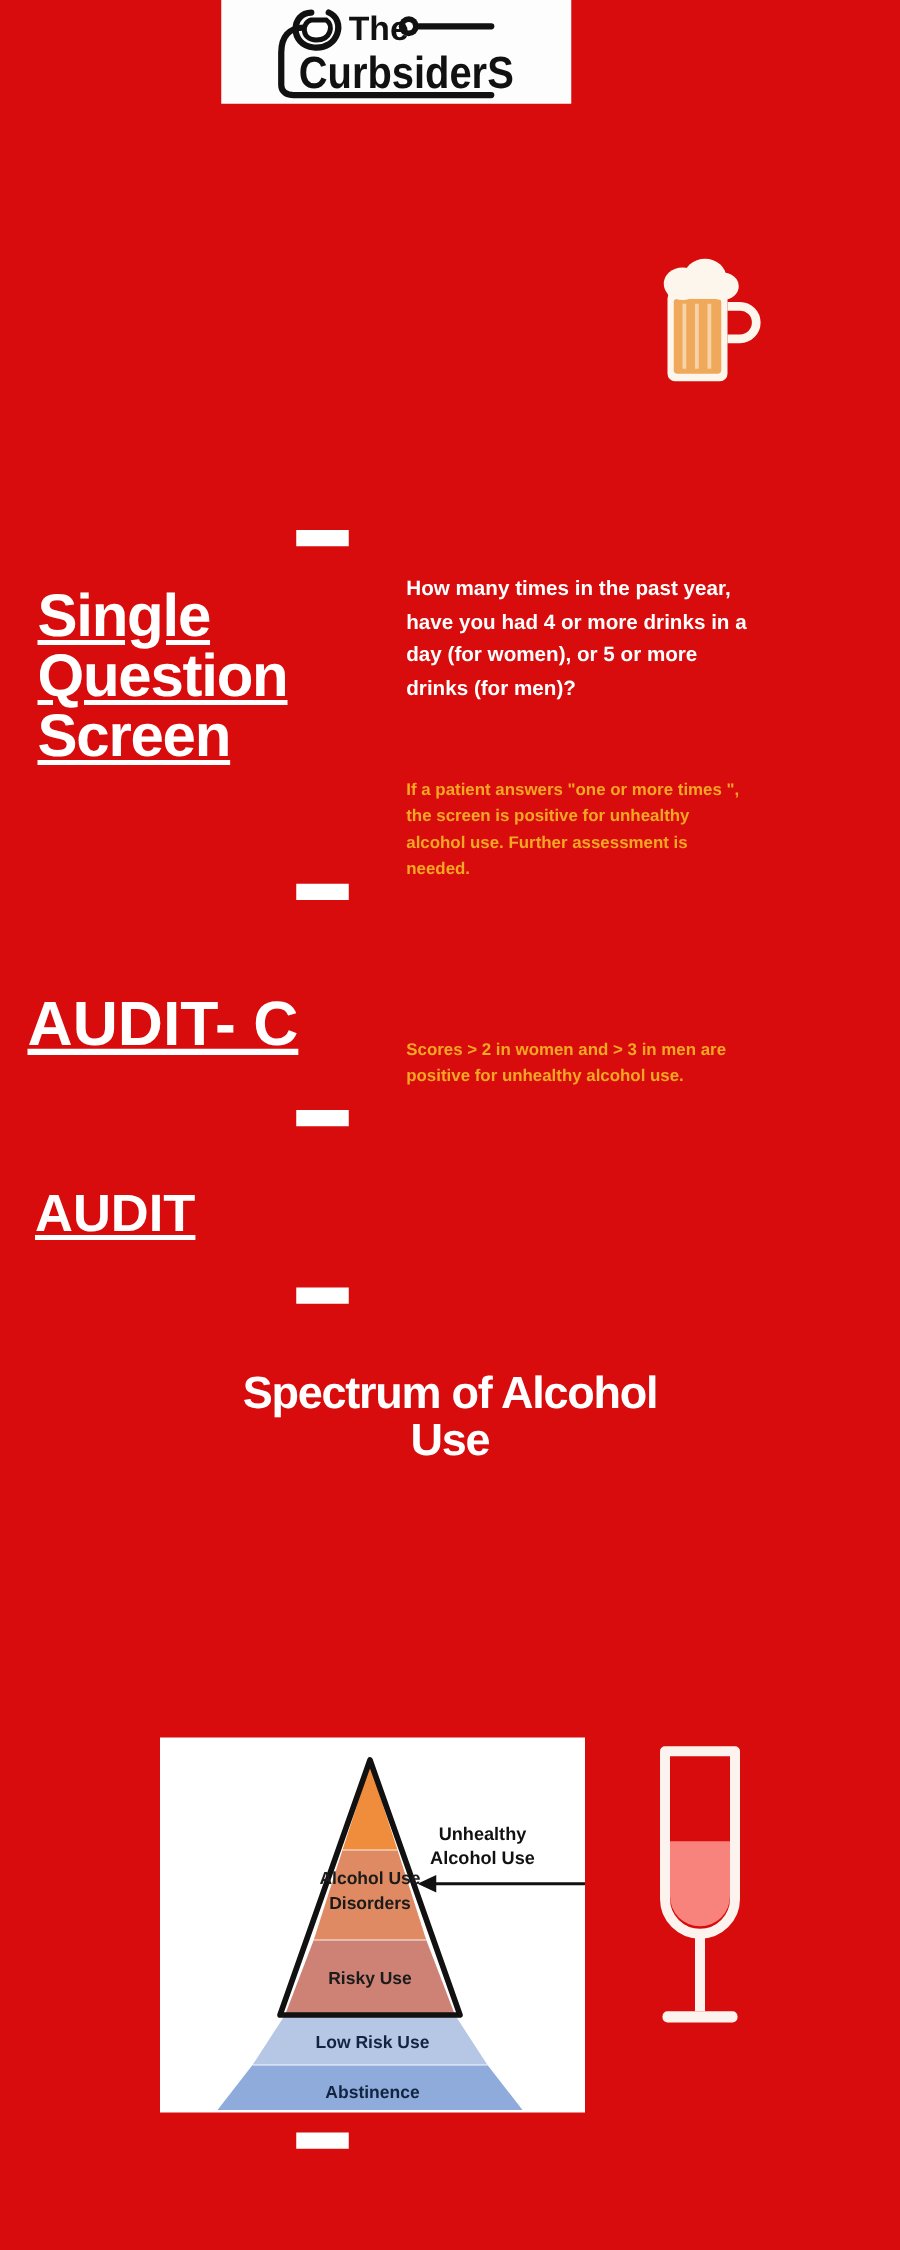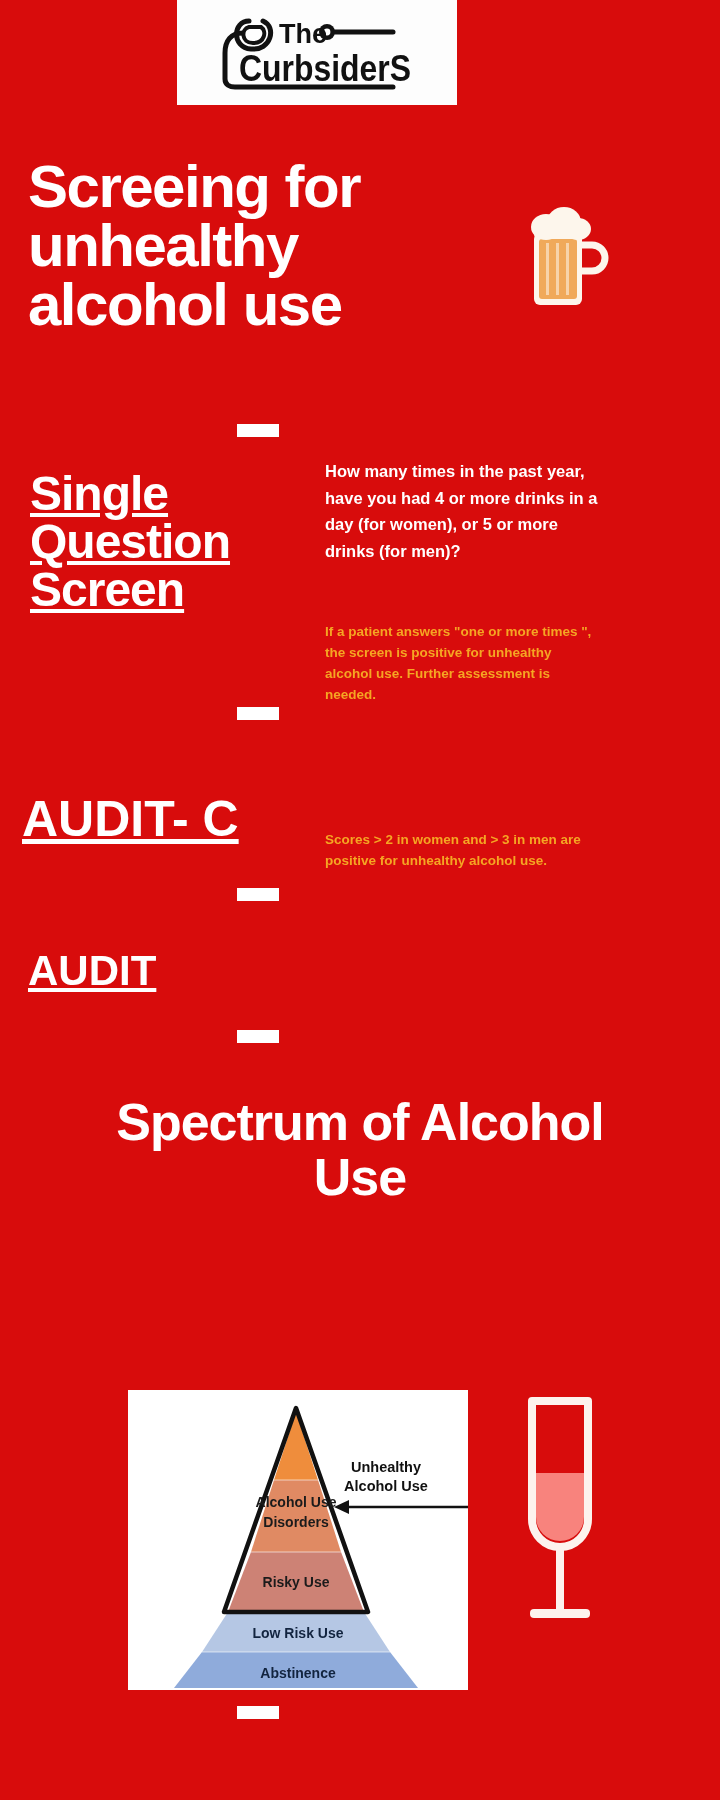--- a/index.html
+++ b/index.html
@@ -17,21 +17,21 @@
     background: #d80c0c;
     overflow: hidden;
   }
 
   
   .logo-plate {
     position: absolute;
     left: 177px;
     top: 0px;
     width: 280px;
-    height: 105px;
+    height: 83px;
     background: #fdfdfd;
     display: flex;
     align-items: center;
     justify-content: center;
   }
   .logo-inner {
     position: relative;
     width: 240px;
     height: 80px;
   }
@@ -133,21 +133,21 @@
 
   
   .spectrum-heading {
     position: absolute;
     left: 0px;
     top: 1095px;
     width: 720px;
     text-align: center;
     color: #ffffff;
     font-weight: bold;
-    font-size: 52px;
+    font-size: 36px;
     line-height: 1.05;
     letter-spacing: -1px;
   }
   .spectrum-heading .ln { display:block; }
 
   
   .pyramid-panel {
     position: absolute;
     left: 128px;
     top: 1390px;
@@ -184,25 +184,20 @@
         <circle cx="130" cy="19" r="3.4" fill="#fff"></circle>
         <line x1="138" y1="19" x2="196" y2="19" stroke="#111" stroke-width="5" stroke-linecap="round"></line>
 
         <text x="82" y="30" font-family="'Liberation Sans', sans-serif" font-size="27" font-weight="bold" fill="#111">The</text>
 
         <text x="42" y="68" font-family="'Liberation Sans', sans-serif" font-size="36" font-weight="bold" fill="#111" textLength="172" lengthAdjust="spacingAndGlyphs">CurbsiderS</text>
       </svg>
     </div>
   </div>
 
-  <div class="main-title">
-    <span class="ln">Screeing for</span>
-    <span class="ln">unhealthy</span>
-    <span class="ln">alcohol  use</span>
-  </div>
 
   <svg class="beer-mug" viewBox="0 0 105 125">
 
     <path d="M74 52 h10 a13 13 0 0 1 0 26 h-10" fill="none" stroke="#fdf6ec" stroke-width="7"></path>
 
     <rect x="26" y="40" width="48" height="72" rx="6" fill="#fdf6ec"></rect>
     <rect x="31" y="46" width="38" height="60" rx="3" fill="#f0a95a"></rect>
 
     <rect x="38" y="50" width="3" height="52" fill="#fdf6ec" opacity="0.55"></rect>
     <rect x="48" y="50" width="3" height="52" fill="#fdf6ec" opacity="0.55"></rect>

